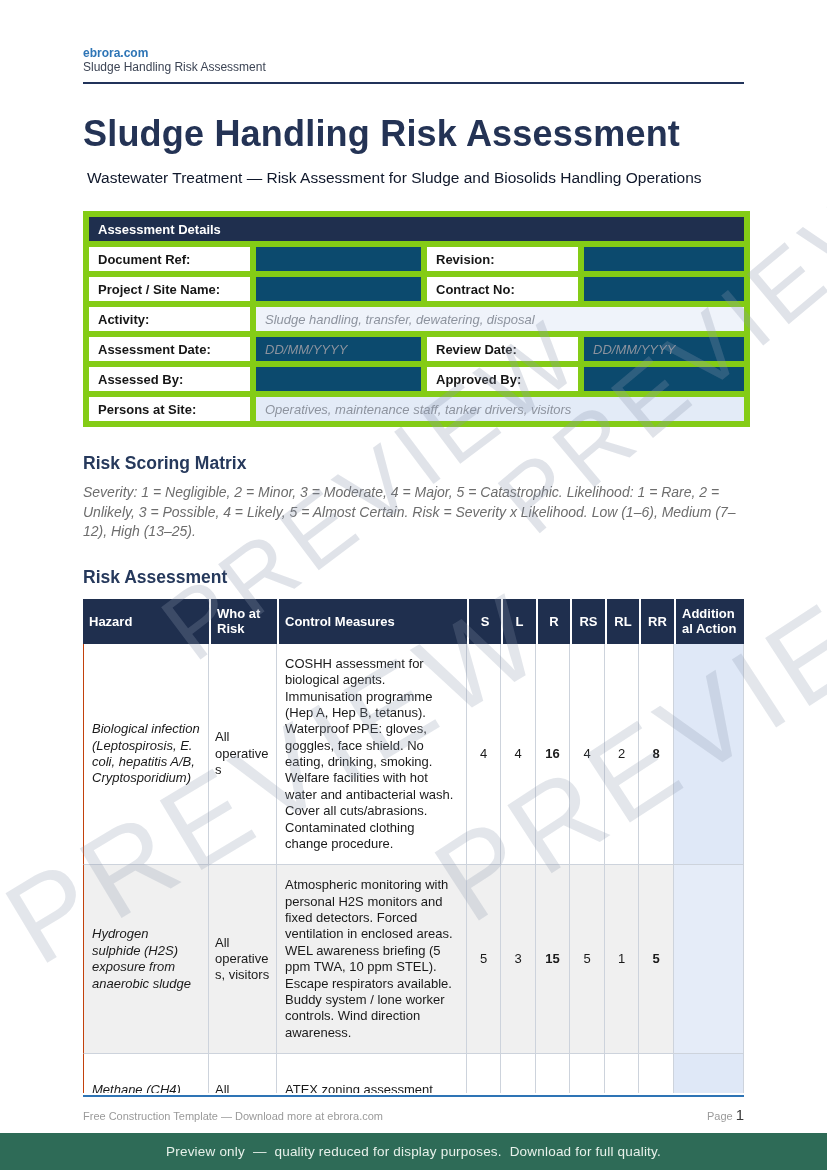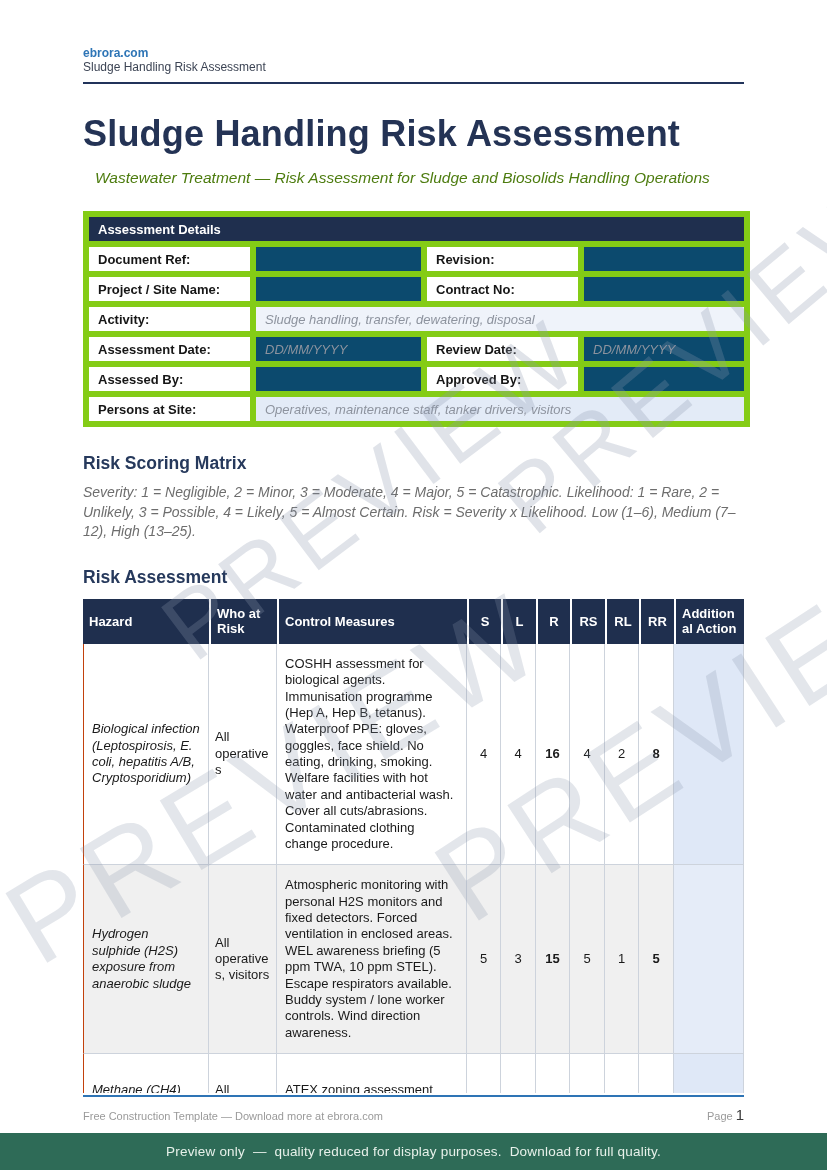--- a/index.html
+++ b/index.html
@@ -9,21 +9,21 @@
   }
   .content{position:absolute;left:83px;width:661px;top:0;}
 
   
   .doc-header{display:flex;justify-content:space-between;align-items:baseline;margin-top:46px;font-size:12px;flex-direction:column;}
   .brand{color:#2e75b6;font-weight:bold;}
   .doc-header-title{color:#3c4454;}
   .header-rule{border:none;border-top:2px solid #21335a;margin:8px 0 0 0;}
 
   h1.page-title{margin:30px 0 0 0;font-size:36px;line-height:1.1;color:#243355;letter-spacing:.2px;}
-  .subtitle{margin:14px 0 0 12px;max-width:640px;font-size:15.5px;line-height:1.33;color:#4d7c0f;font-style:italic;}
+  .subtitle{margin:14px 0 0 4px;max-width:640px;font-size:15.5px;line-height:1.33;color:#0f172a;}
 
   
   table.details{border-collapse:collapse;width:661px;margin-top:23px;table-layout:fixed;font-size:13px;}
   table.details th,table.details td{border:6px solid #84cc16;padding:4px 9px;height:16px;vertical-align:middle;overflow:hidden;white-space:nowrap;}
   .details-head th{background:#1f2f4e;color:#ffffff;text-align:left;font-weight:bold;font-size:13px;border:1px solid #1f2f4e;}
   td.lbl{background:#ffffff;font-weight:bold;color:#161616;}
   td.val{background:#0c4a6e;}
   td.val.lt{background:#eff3fa;}
   td.val.md{background:#e3ebf7;}
   td.ph{font-style:italic;color:#8d939e;}

